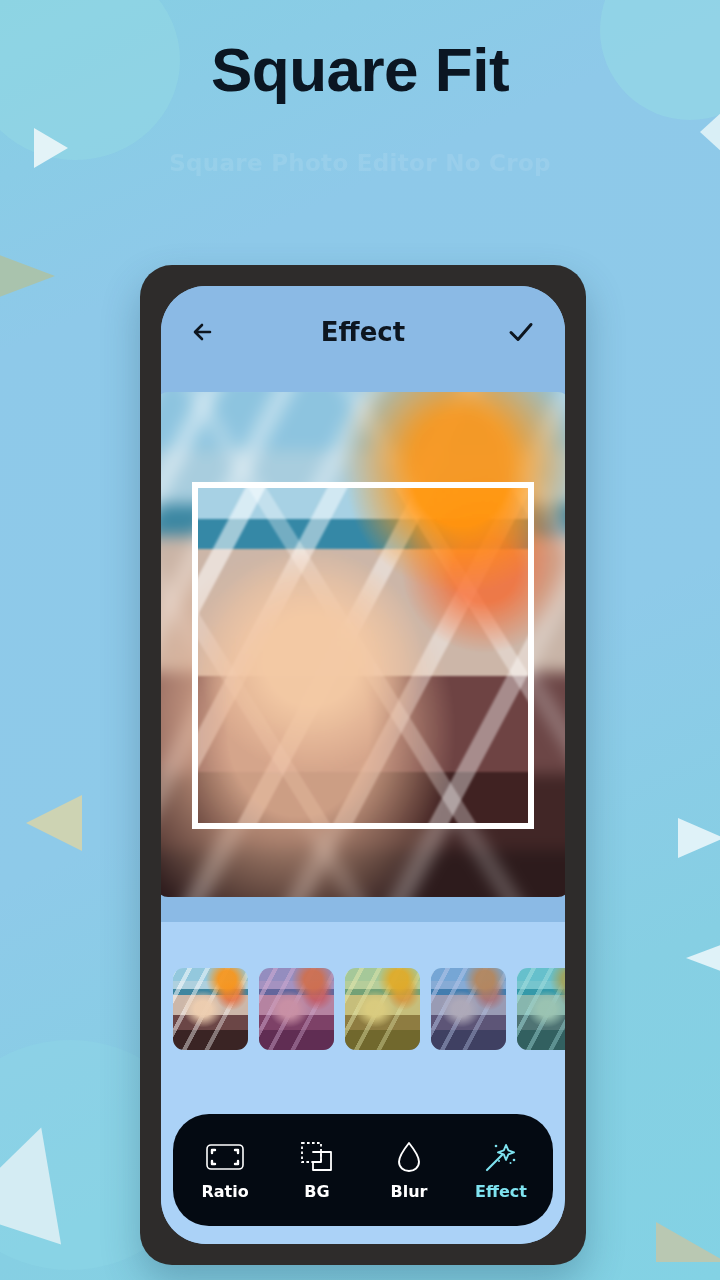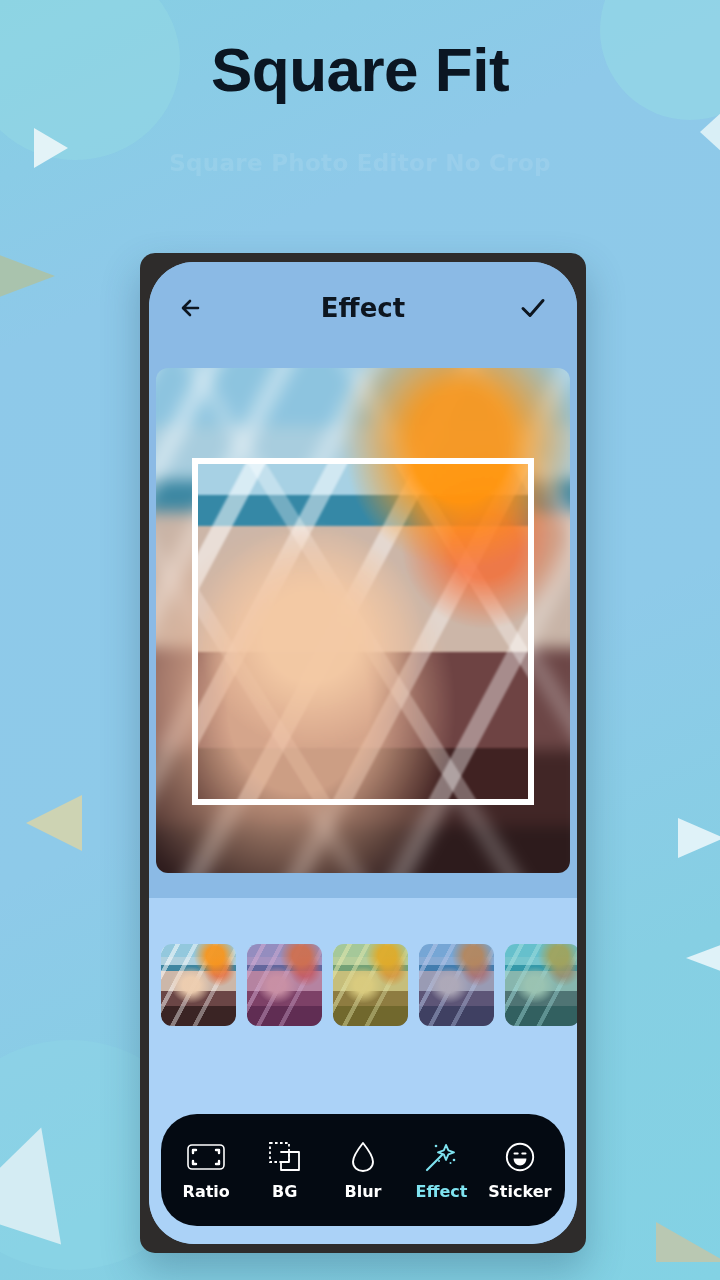--- a/index.html
+++ b/index.html
@@ -54,27 +54,27 @@
     font-weight: 700;
     color: rgba(255,255,255,0.10);
     letter-spacing: .3px;
     font-family: "DejaVu Sans", sans-serif;
   }
 
   
   #phone {
     position: absolute;
     left: 140px;
-    top: 253px;
+    top: 265px;
     width: 446px;
     height: 1000px;
     background: #2e2c2b;
-    border-radius: 15px;
+    border-radius: 32px;
     box-shadow: 0 18px 38px rgba(30,70,95,.30);
-    padding: 9px;
+    padding: 21px;
   }
   #screen {
     position: relative;
     width: 100%;
     height: 100%;
     border-radius: 45px;
     overflow: hidden;
     background: #8bbae5;
     display: flex;
     flex-direction: column;
@@ -376,29 +376,19 @@
                 <circle cx="12" cy="5" r="1.3" fill="#7fe3f0"></circle>
                 <circle cx="30" cy="19" r="1.3" fill="#7fe3f0"></circle>
                 <circle cx="26.5" cy="22" r="1" fill="#7fe3f0"></circle>
                 <circle cx="15" cy="20" r="1" fill="#7fe3f0"></circle>
               </svg>
             </span>
             <span class="lbl">Effect</span>
           </div>
 
 
-          <div class="tool">
-            <span class="ico">
-              <svg width="32" height="32" viewBox="0 0 32 32" fill="none">
-                <circle cx="16" cy="16" r="13.2" stroke="#fff" stroke-width="1.9"></circle>
-                <path d="M10.5 12.5 h3.2 M18.3 12.5 h3.2" stroke="#fff" stroke-width="2" stroke-linecap="round"></path>
-                <path d="M9.6 17.5 H22.4 C22.4 21.6 19.6 24.4 16 24.4 C12.4 24.4 9.6 21.6 9.6 17.5 Z" fill="#fff"></path>
-              </svg>
-            </span>
-            <span class="lbl">Sticker</span>
-          </div>
 
         </div>
       </div>
 
     </div>
   </div>
 </div>
 
 </body></html>

